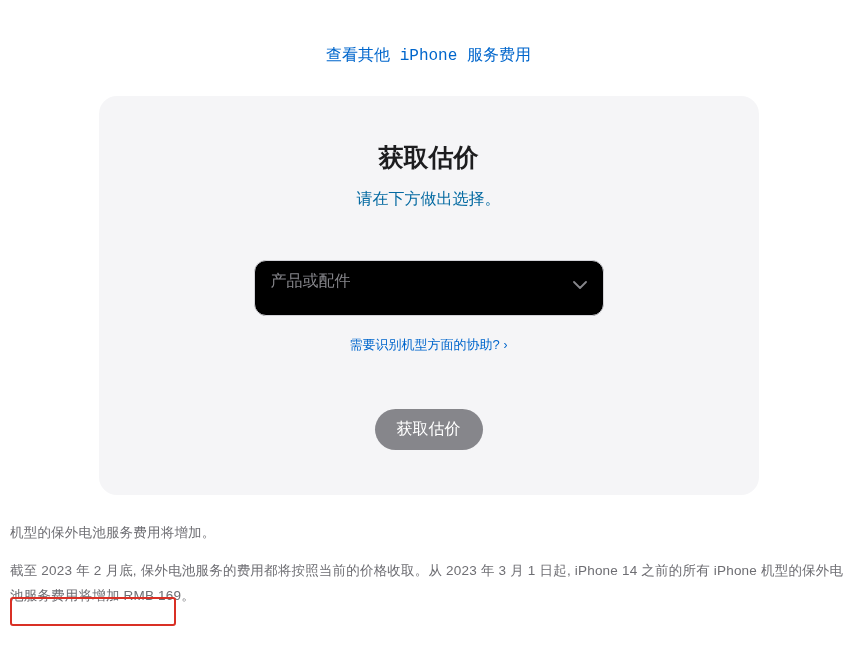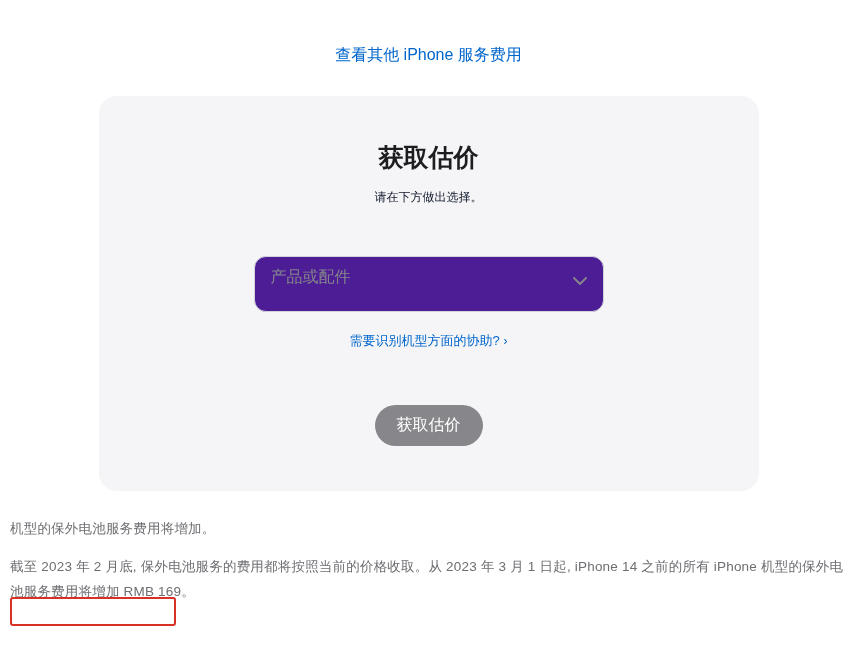--- a/index.html
+++ b/index.html
@@ -20,49 +20,50 @@
     .top-link {
       text-align: center;
       color: #0066cc;
       font-size: 16px;
       padding: 40px 0 30px 0;
     }
     .top-link a {
       color: #0066cc;
       text-decoration: none;
       cursor: pointer;
+      font-family: Liberation Mono, monospace;
     }
     .card {
       background: #f5f5f7;
       border-radius: 18px;
       margin: 0 auto;
       width: 660px;
       padding: 45px 60px 45px 60px;
       text-align: center;
     }
     .card-title {
       font-size: 25px;
       font-weight: 600;
       color: #1d1d1f;
       margin-bottom: 15px;
     }
     .card-subtitle {
-      font-size: 12px;
-      color: #0f172a;
+      font-size: 16px;
+      color: #0369a1;
       margin-bottom: 50px;
     }
     .select-wrapper {
       position: relative;
       width: 350px;
       margin: 0 auto 20px auto;
     }
     .select-box {
       width: 100%;
       height: 56px;
-      background: #4c1d95;
+      background: #000000;
       border: 1px solid #d2d2d7;
       border-radius: 12px;
       padding: 0 40px 14px 16px;
       font-size: 16px;
       color: #86868b;
       text-align: left;
       display: flex;
       align-items: center;
       cursor: pointer;
       position: relative;

